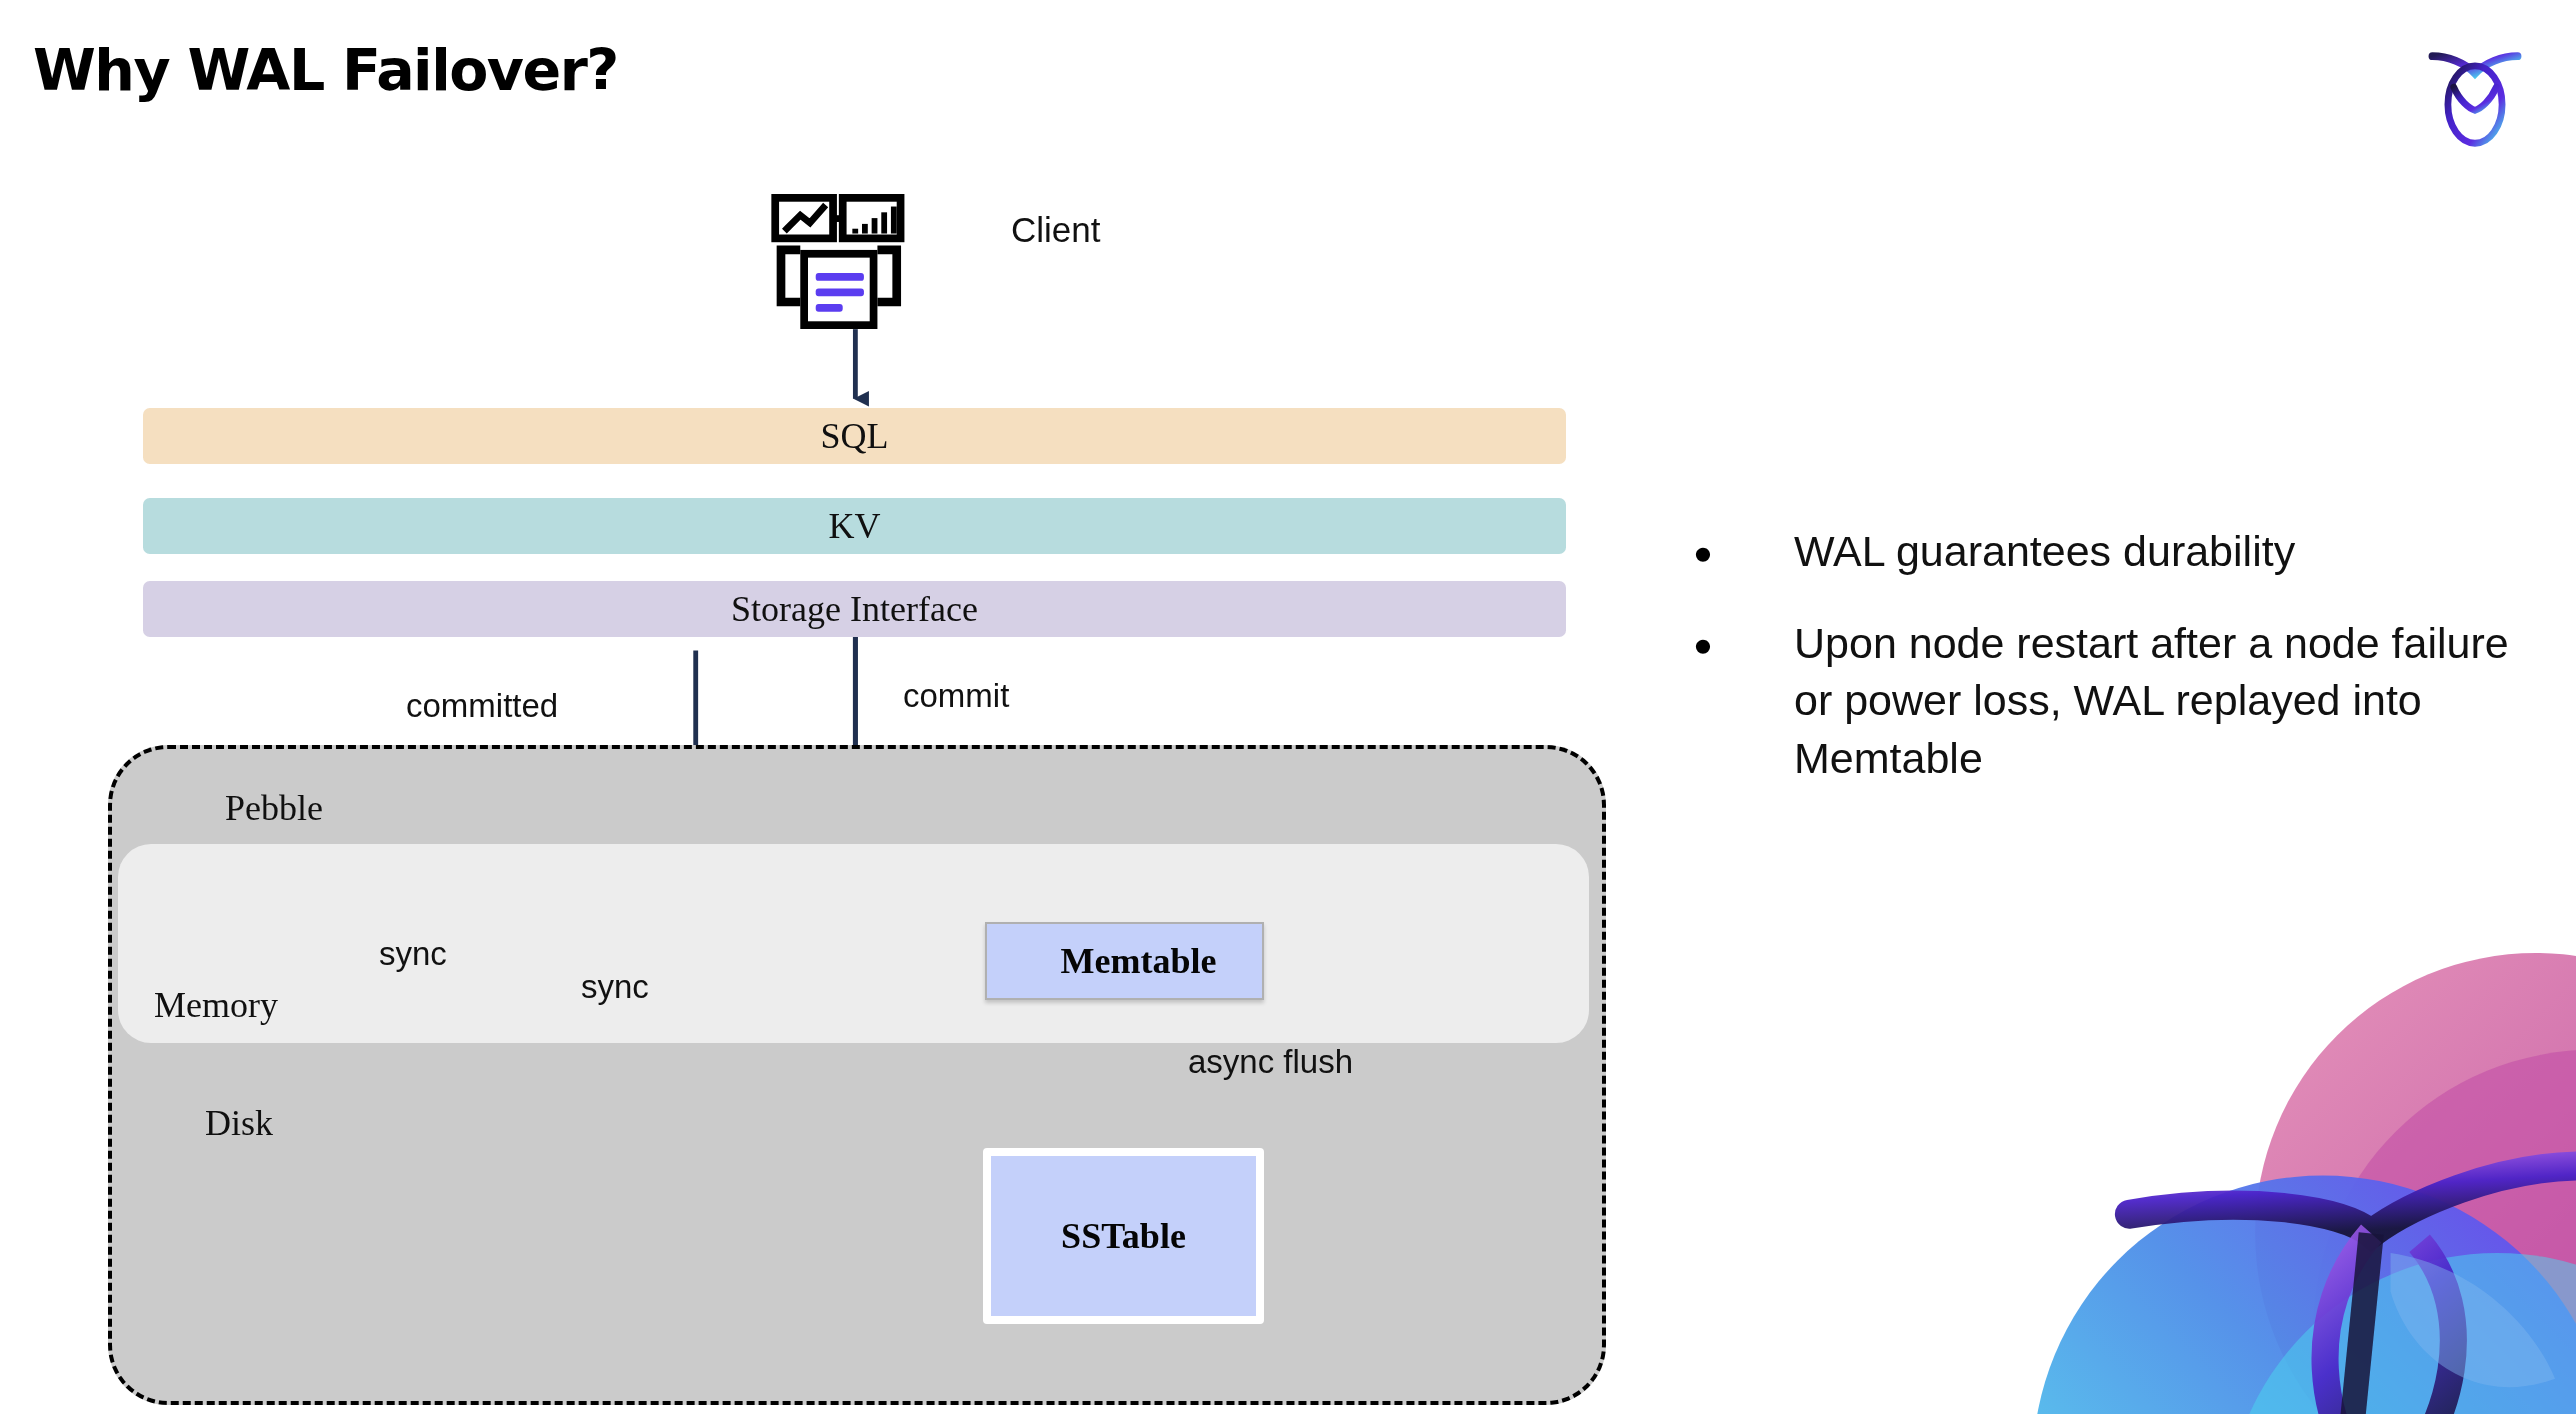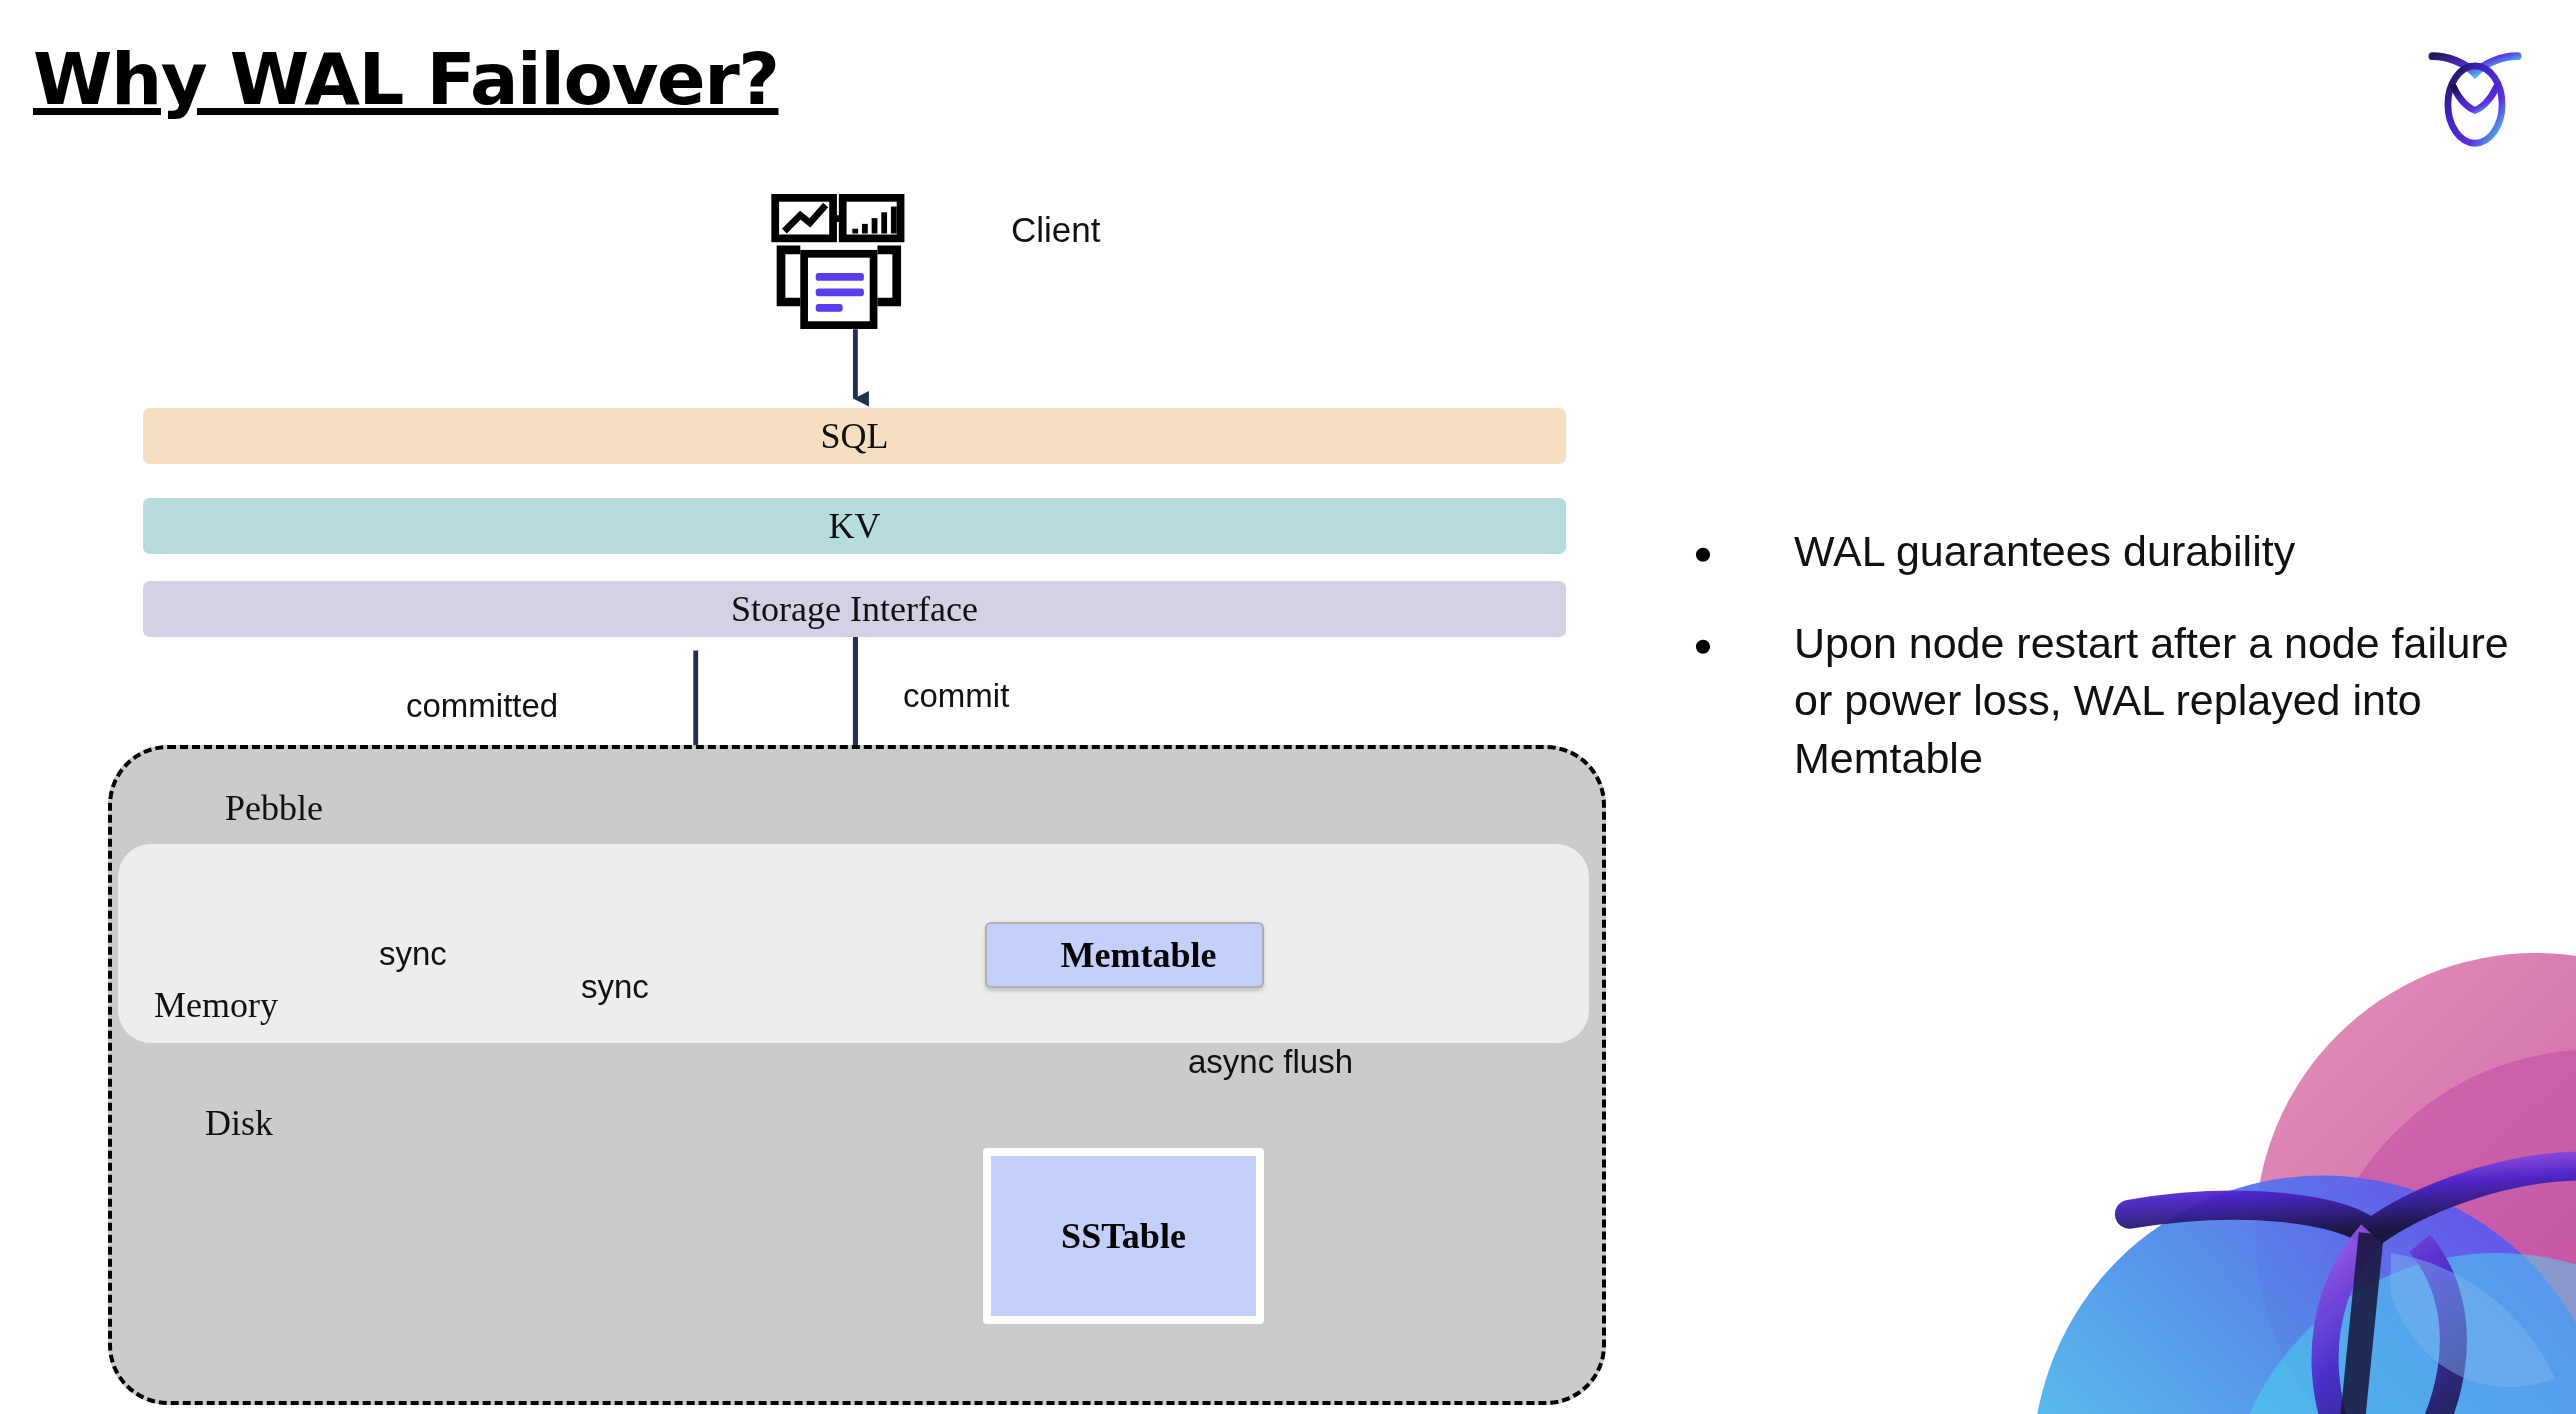--- a/index.html
+++ b/index.html
@@ -21,25 +21,24 @@
     overflow: hidden;
   }
 
   
   #slide-title {
     position: absolute;
     left: 33px;
     top: 37px;
     font-family: "DejaVu Sans", sans-serif;
     font-weight: bold;
-    font-size: 72px;
+    font-size: 57px;
     letter-spacing: -1.5px;
     color: #000000;
     white-space: nowrap;
-    text-decoration: underline;
   }
 
   
   #brand-logo {
     position: absolute;
     left: 2415px;
     top: 31px;
     width: 120px;
     height: 120px;
   }
@@ -162,23 +161,23 @@
     font-family: "Liberation Serif", serif;
     font-weight: bold;
     font-size: 36px;
     color: #050505;
     box-sizing: border-box;
   }
   #node-memtable {
     left: 985px;
     top: 922px;
     width: 279px;
-    height: 66px;
+    height: 78px;
     border: 2.9px solid #b0b0b0;
-    border-radius: 6px;
+    border-radius: 0;
     box-shadow: 0 2.9px 3.9px rgba(0,0,0,0.18);
     padding-left: 28px;
   }
   #node-wal {
     left: 447px;
     top: 1086px;
     width: 188px;
     height: 174px;
     border: 8.7px solid #ffffff;
     border-radius: 25px;

